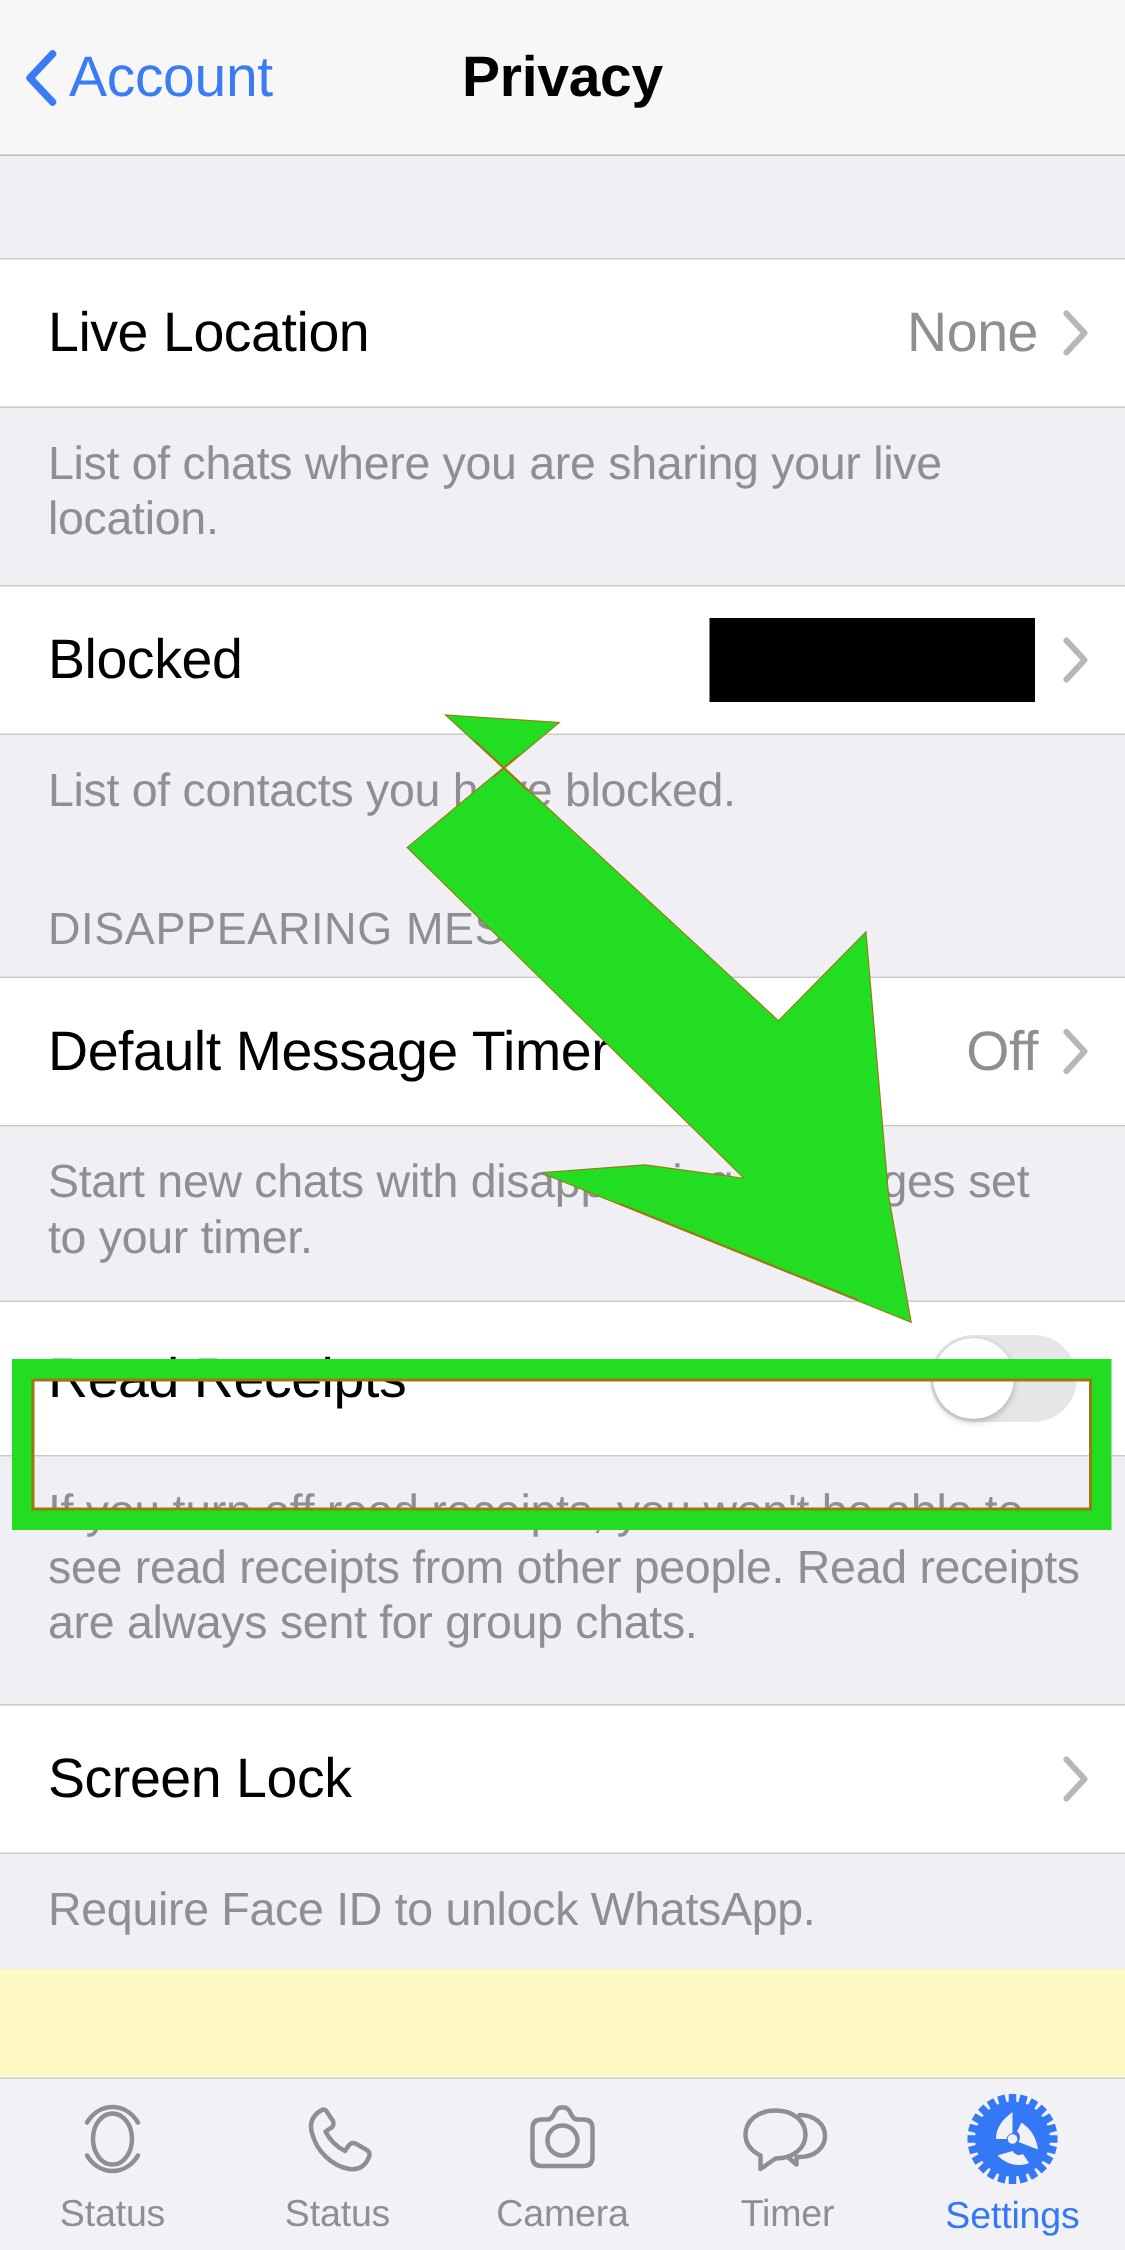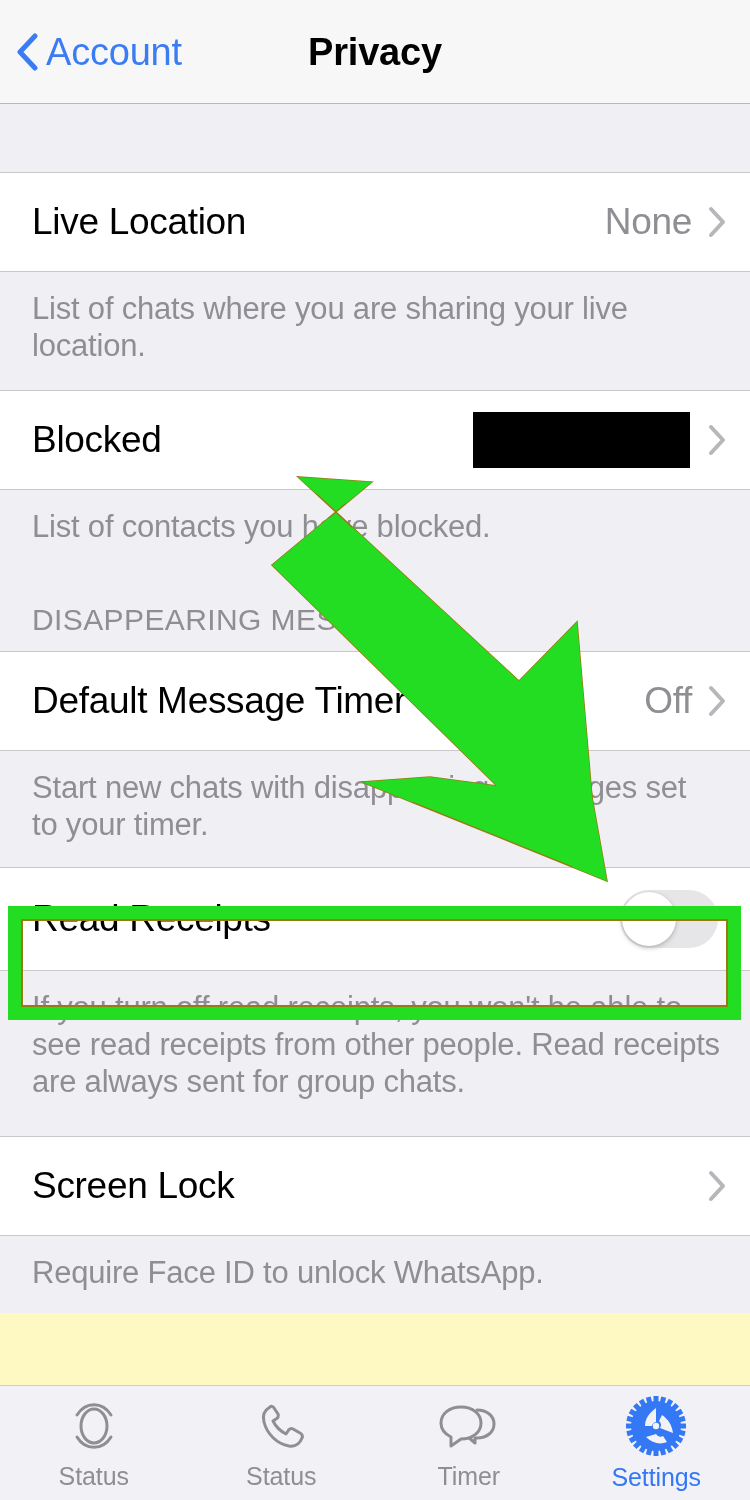--- a/index.html
+++ b/index.html
@@ -286,20 +286,30 @@
 
     <div class="tab">
       <svg width="60" height="60" viewBox="0 0 60 60">
         <path d="M 19,11 C 14,14 11,19 13,26 C 16,38 26,48 38,50 C 45,51 49,47 51,42
                  C 52,40 51,38 49,37 L 42,33 C 40,32 38,33 37,35 L 35,38
                  C 29,35 25,31 22,25 L 25,23 C 27,22 28,20 27,18 L 23,12 C 22,10 20,10 19,11 Z" fill="none" stroke="#8e8e93" stroke-width="3" stroke-linejoin="round"></path>
       </svg>
       <span class="tab-label">Status</span>
     </div>
 
+    <div class="tab">
+      <svg width="60" height="60" viewBox="0 0 60 60">
+        <path d="M 10,23 C 10,19 12,17 16,17 L 20,17 C 22,17 23,16 24,14 L 25,12
+                 C 26,10 27,9 29,9 L 31,9 C 33,9 34,10 35,12 L 36,14
+                 C 37,16 38,17 40,17 L 44,17 C 48,17 50,19 50,23 L 50,42
+                 C 50,46 48,48 44,48 L 16,48 C 12,48 10,46 10,42 Z" fill="none" stroke="#8e8e93" stroke-width="3" stroke-linejoin="round"></path>
+        <circle cx="30" cy="31" r="10" fill="none" stroke="#8e8e93" stroke-width="3"></circle>
+      </svg>
+      <span class="tab-label">Camera</span>
+    </div>
 
     <div class="tab">
       <svg width="64" height="60" viewBox="0 0 64 60">
         <path d="M 40,14 C 50,14 57,20 57,28 C 57,36 50,42 40,42 L 38,42 L 38,47 L 31,41" fill="none" stroke="#8e8e93" stroke-width="3" stroke-linejoin="round" stroke-linecap="round"></path>
         <path d="M 24,11 C 12,11 4,18 4,27 C 4,33 8,38 14,41 L 14,50 L 24,43
                  C 36,43 44,36 44,27 C 44,18 36,11 24,11 Z" fill="#f2f2f6" stroke="#8e8e93" stroke-width="3" stroke-linejoin="round"></path>
       </svg>
       <span class="tab-label">Timer</span>
     </div>
 

